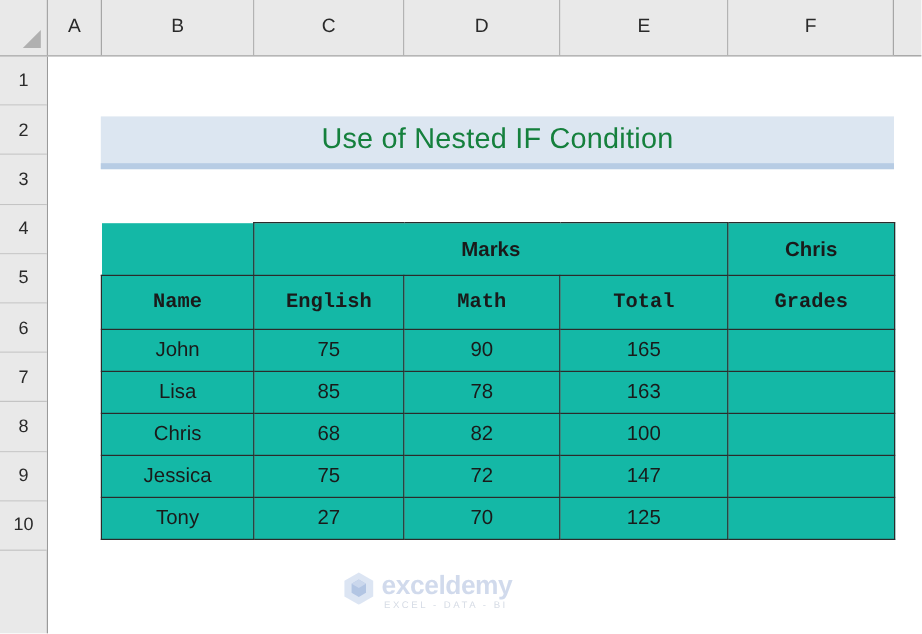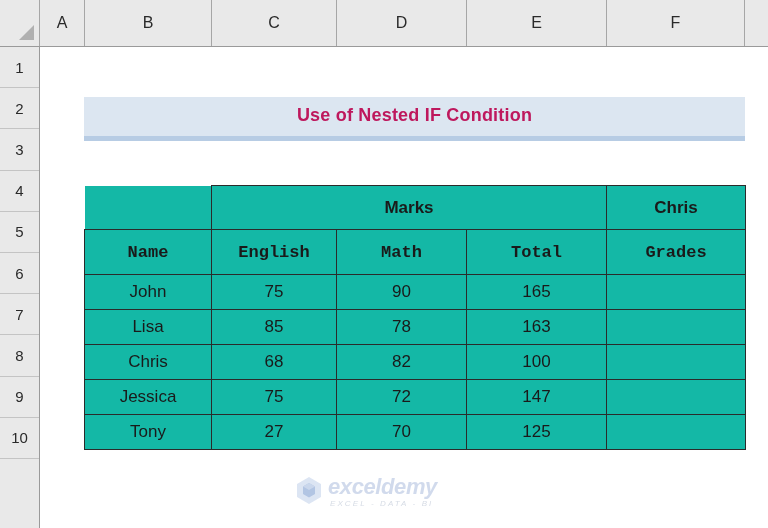--- a/index.html
+++ b/index.html
@@ -90,23 +90,23 @@
     position: absolute;
     left: 84px; top: 97px;
     width: 661px; height: 44px;
     background: #dce6f1;
     border-bottom: 5px solid #b7cce4;
     display: flex;
     align-items: center;
     justify-content: center;
   }
   .title-text {
-    font-size: 18px;
-    font-weight: bold;
-    color: #be185d;
+    font-size: 24px;
+    font-weight: normal;
+    color: #15803d;
     letter-spacing: 0.2px;
     white-space: nowrap;
     padding-bottom: 2px;
   }
 
   
   .xl-table {
     position: absolute;
     left: 84px; top: 185px;
     border-collapse: collapse;
@@ -125,27 +125,26 @@
   .xl-table tr.data-row td  { height: 35px; }
 
   .c-marks  { background: #fce4d6; font-weight: bold; font-size: 19px; }
   .c-status { background: #d9d9d9; font-weight: bold; font-size: 19px; }
   .c-colhdr { background: #e2efda; font-weight: bold; font-size: 19px; font-family: Liberation Mono, monospace; }
   .c-blank-left { background: #ffffff; border: none !important; }
 
   
   .watermark {
     position: absolute;
-    left: 296px; top: 476px;
+    left: 286px; top: 476px;
     display: flex;
     align-items: flex-end;
     gap: 6px;
     opacity: 0.95;
     pointer-events: none;
-    font-style: italic;
   }
   .wm-text-wrap { display: flex; flex-direction: column; line-height: 1; }
   .wm-name {
     font-size: 22px;
     font-weight: bold;
     color: #cfd9ec;
     letter-spacing: -0.4px;
   }
   .wm-tag {
     font-size: 8px;

